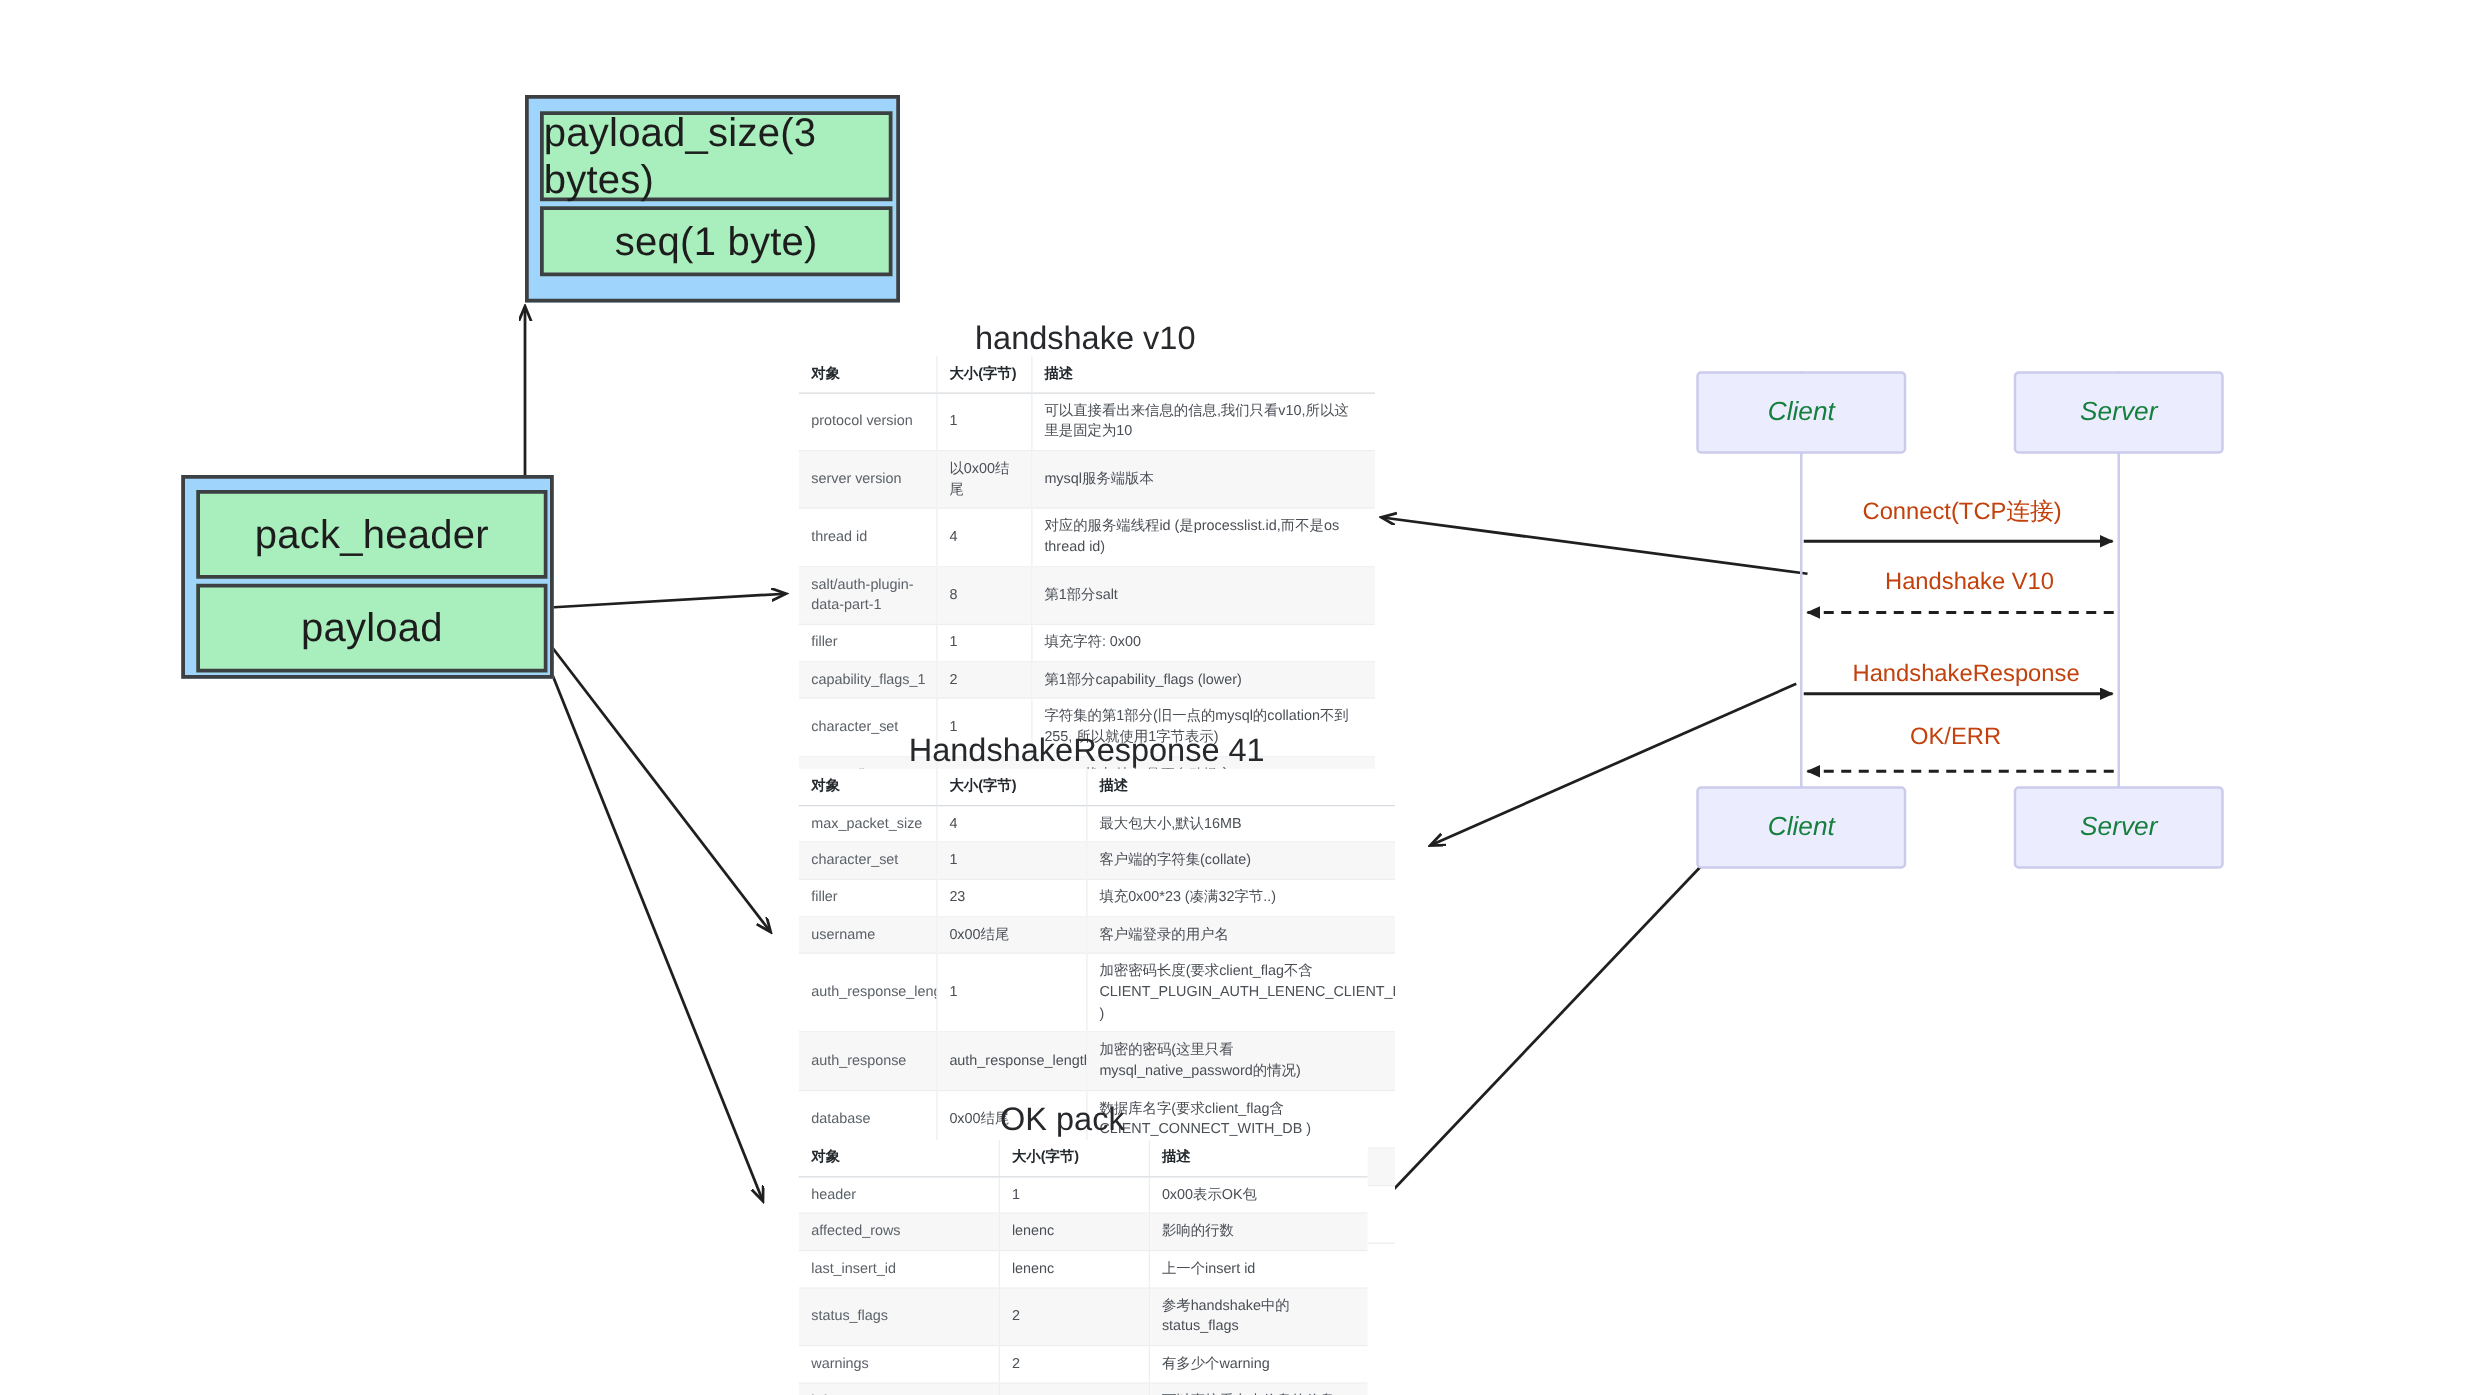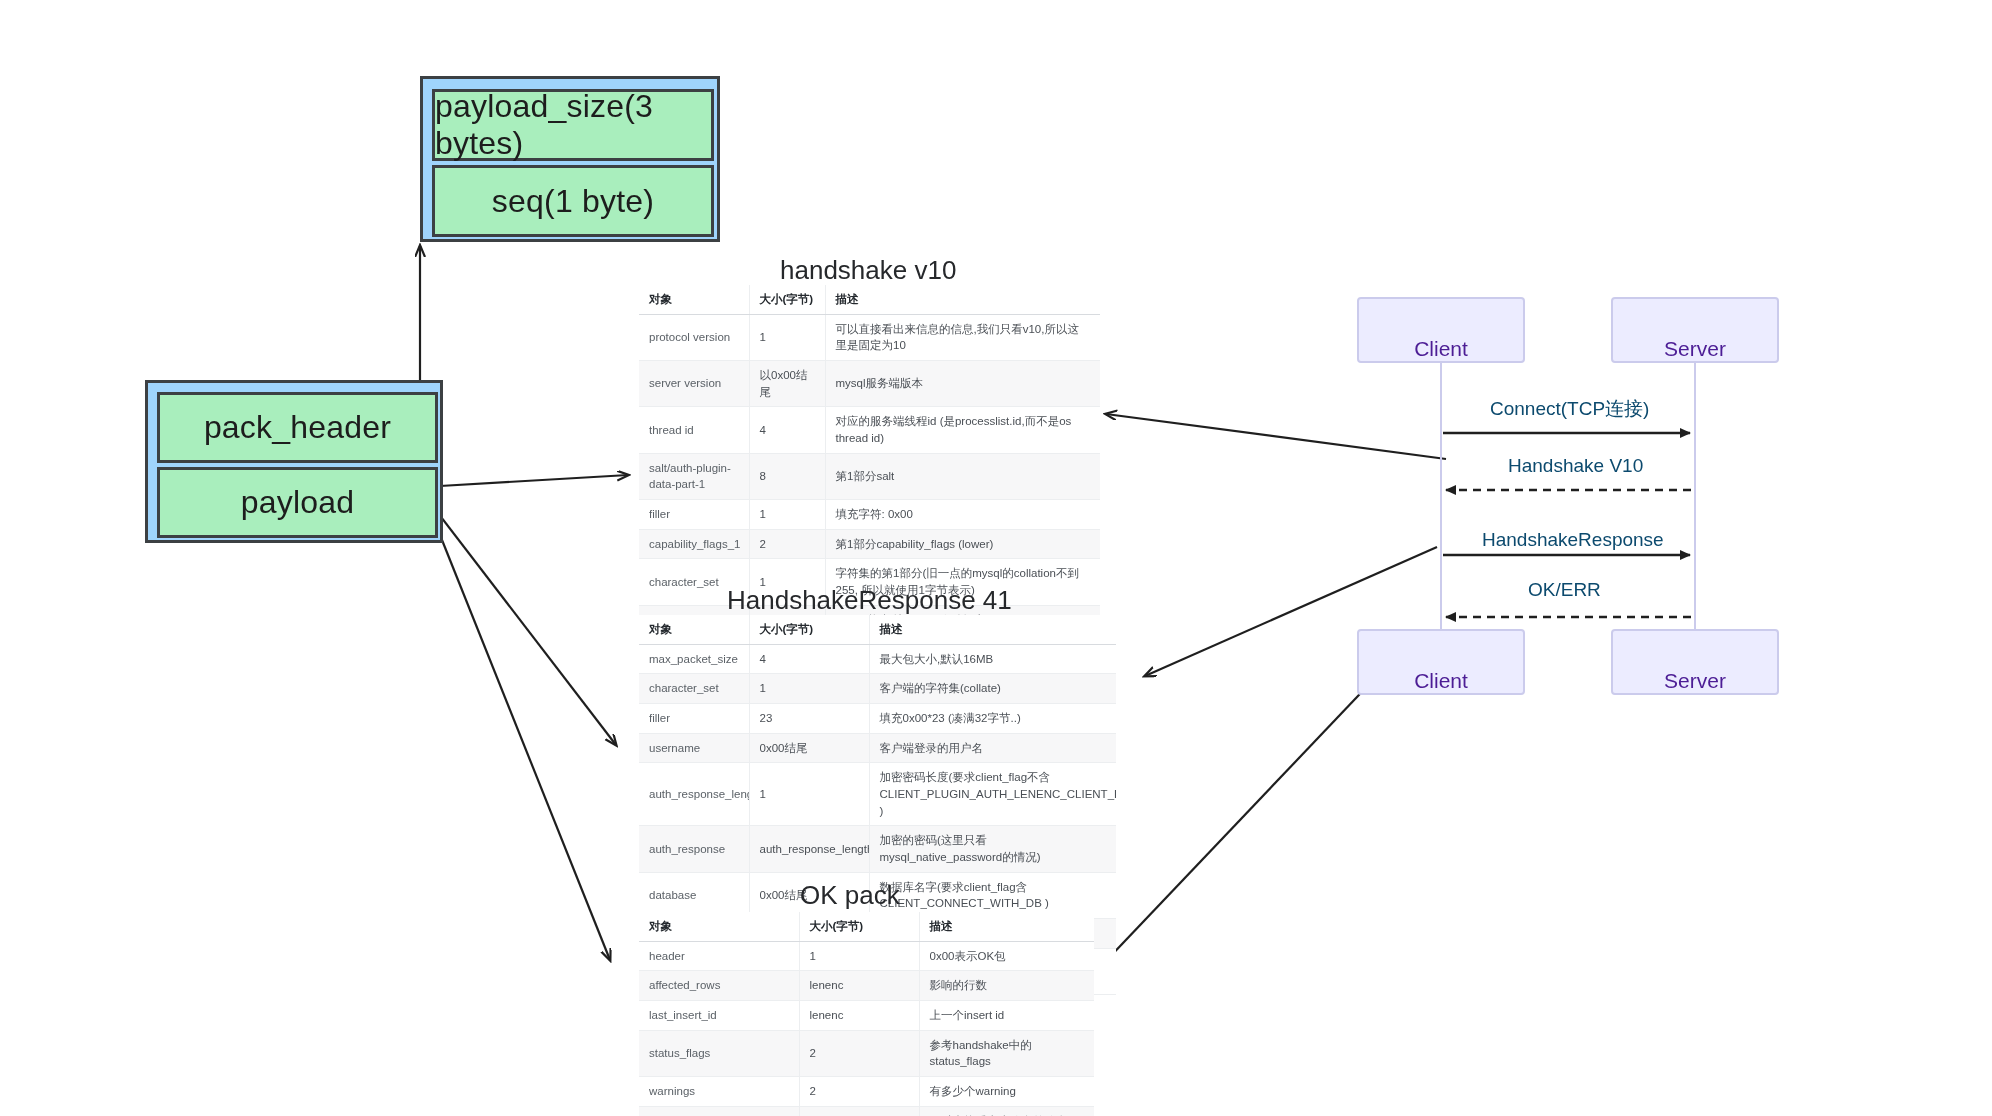--- a/index.html
+++ b/index.html
@@ -93,36 +93,37 @@
   }
 
   
   .seq-actor {
     position: absolute;
     box-sizing: border-box;
     background: #ececff;
     border: 2px solid #cbcbec;
     border-radius: 4px;
     display: flex;
-    align-items: flex-end;
+    align-items: center;
     justify-content: center;
     font-size: 21px;
-    color: #4c1d95;
+    color: #15803d;
     z-index: 10;
+    font-style: italic;
   }
   .seq-lifeline {
     position: absolute;
     width: 2px;
     background: #cbcbec;
     z-index: 6;
   }
   .seq-label {
     position: absolute;
     font-size: 19px;
-    color: #0c4a6e;
+    color: #c2410c;
     white-space: nowrap;
     z-index: 9;
   }
 </style>
 </head>
 <body>
 
 <div id="canvas">
 
   <svg id="arrow-layer" viewBox="0 0 1992 1116" xmlns="http://www.w3.org/2000/svg">
@@ -146,21 +147,21 @@
       <line x1="1437" y1="547" x2="1145" y2="676"></line>
 
       <line x1="1415" y1="636" x2="1085" y2="983"></line>
     </g>
   </svg>
 
   <div class="packet-box" style="left:420px; top:76px; width:300px; height:166px;">
     <div class="packet-field" style="left:9px; top:10px; width:282px; height:72px;">
       <span>payload_size(3 bytes)</span>
     </div>
-    <div class="packet-field" style="left:9px; top:86px; width:282px; height:72px;">
+    <div class="packet-field" style="left:9px; top:86px; width:282px; height:56px;">
       <span>seq(1 byte)</span>
     </div>
   </div>
 
   <div class="packet-box" style="left:145px; top:380px; width:298px; height:163px;">
     <div class="packet-field" style="left:9px; top:9px; width:281px; height:71px;">
       <span>pack_header</span>
     </div>
     <div class="packet-field" style="left:9px; top:84px; width:281px; height:71px;">
       <span>payload</span>

